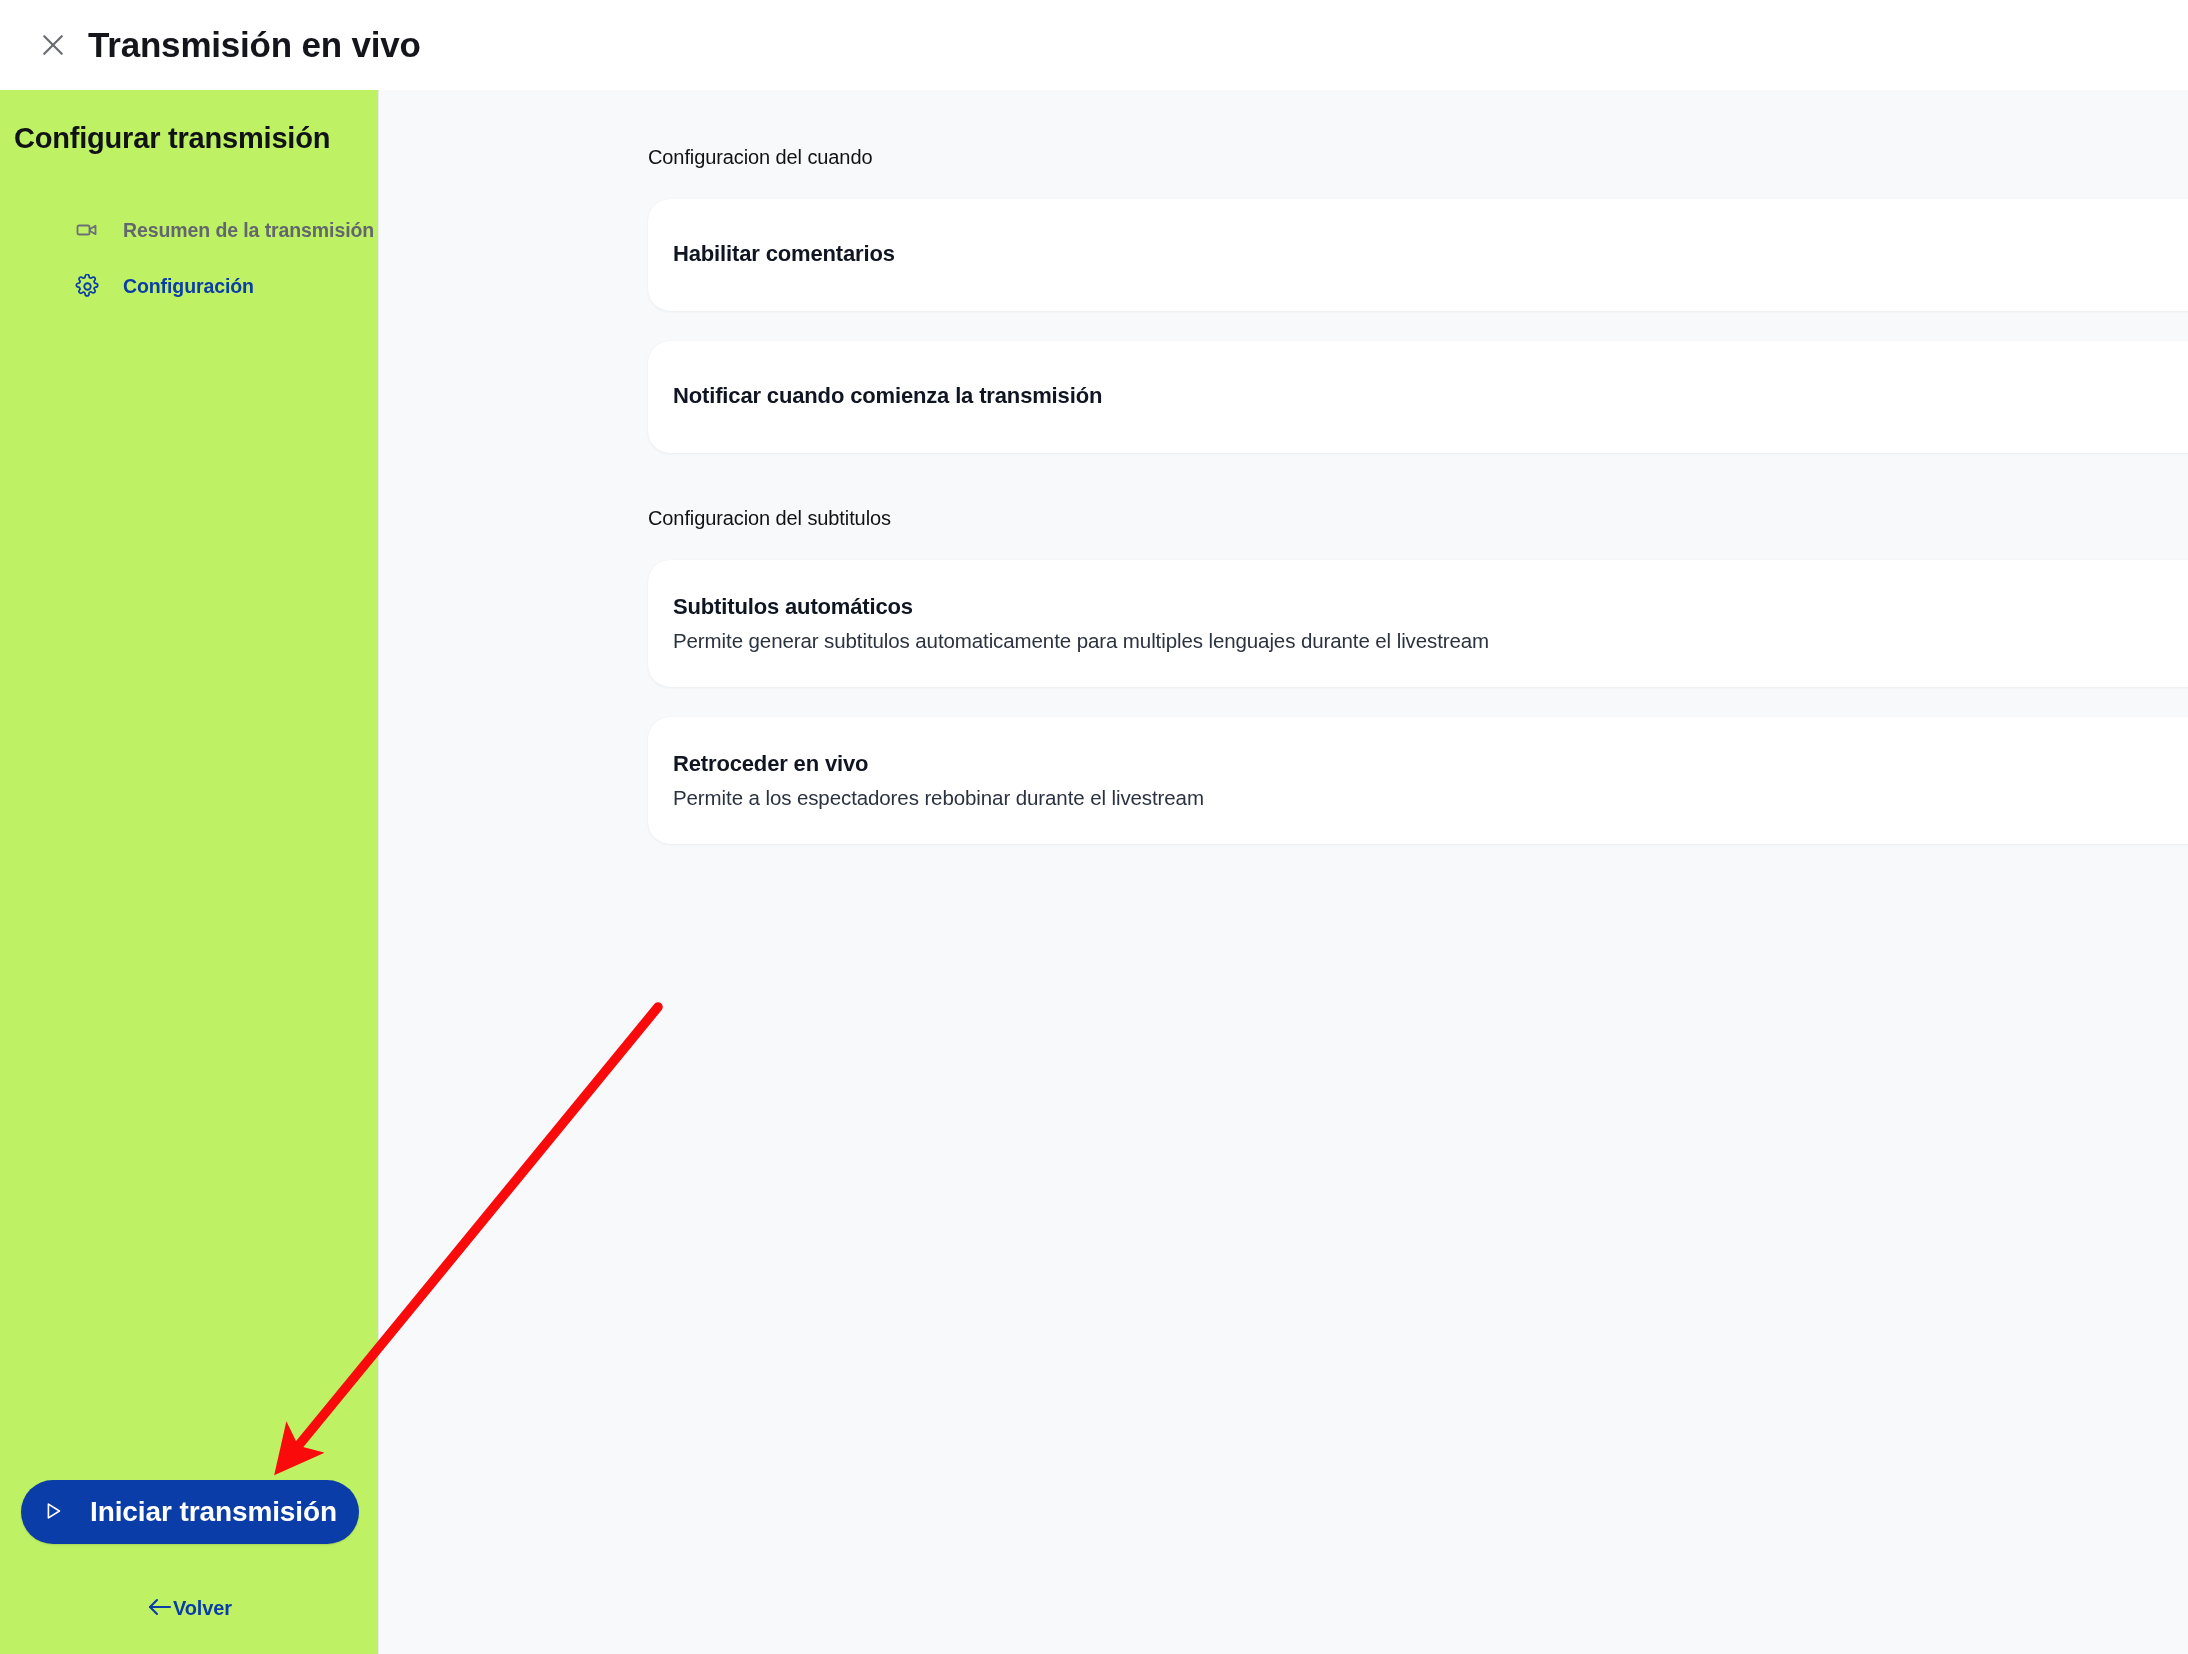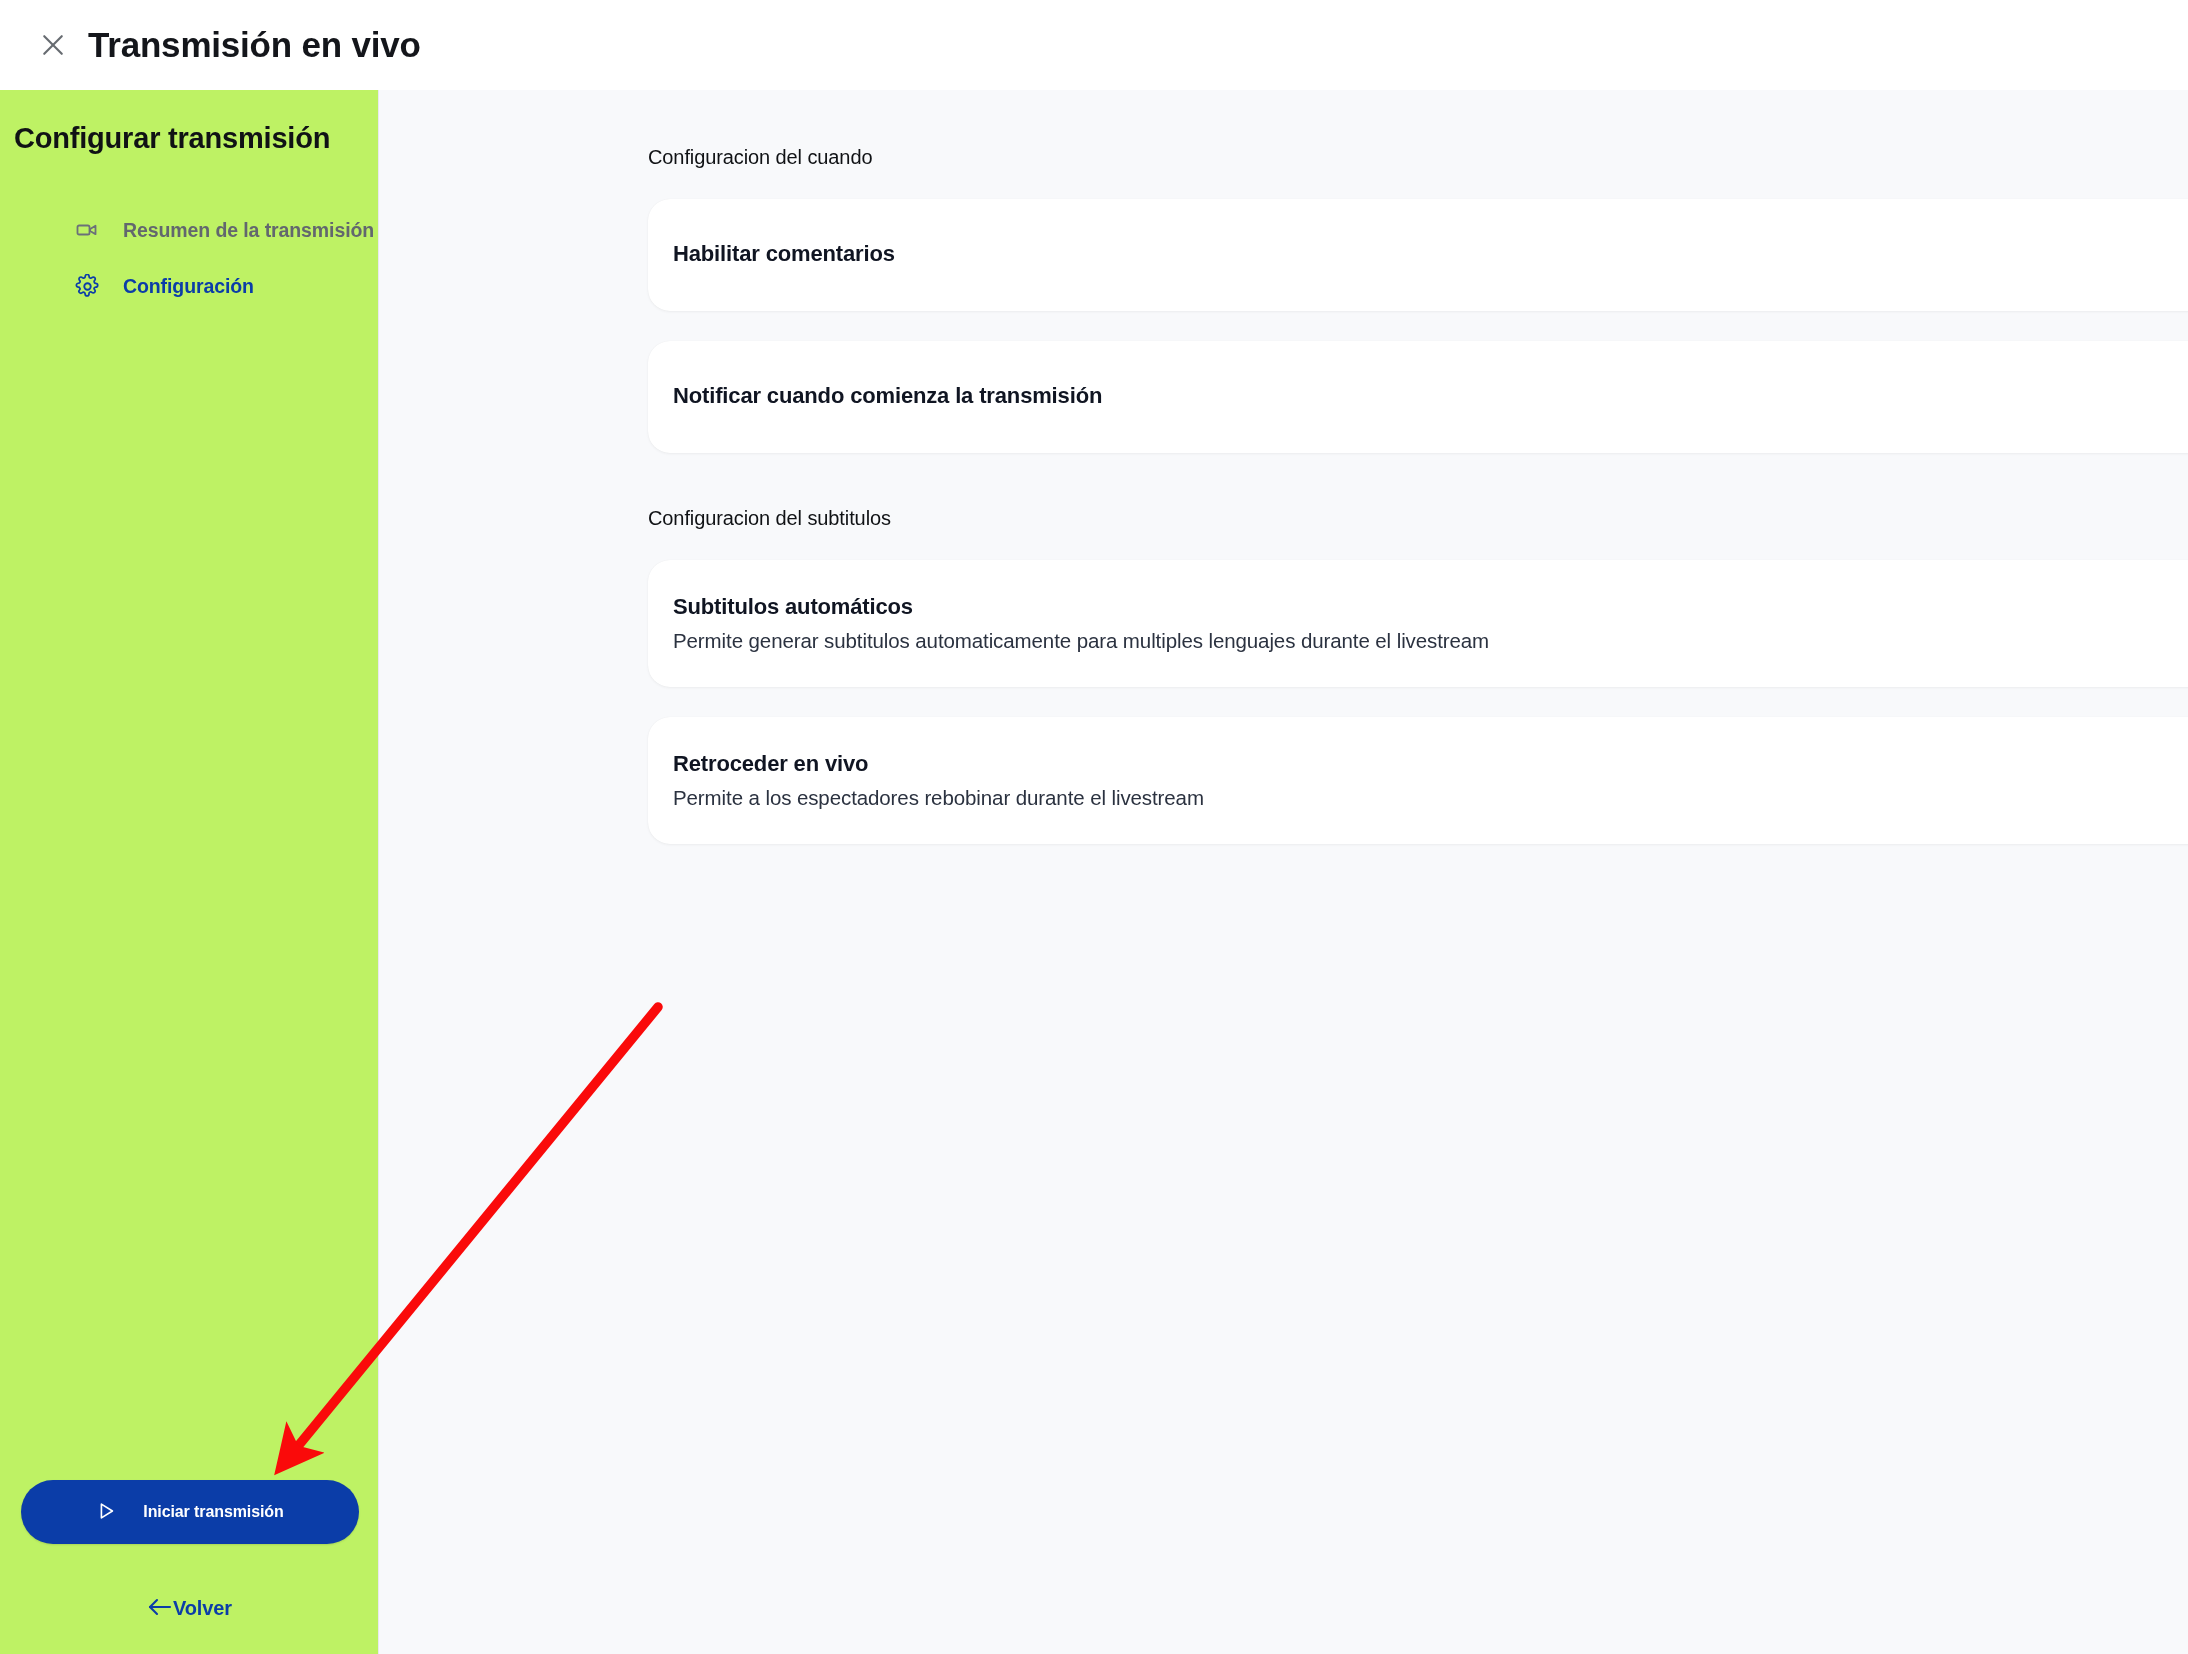--- a/index.html
+++ b/index.html
@@ -111,21 +111,21 @@
     width: 338px;
     height: 64px;
     border-radius: 32px;
     background: #0b3da8;
     border: none;
     cursor: pointer;
     box-shadow: 0 1px 2px rgba(0,0,0,0.12);
   }
   .start-btn .label {
     color: #ffffff;
-    font-size: 16px;
+    font-size: 28px;
     font-weight: 700;
     letter-spacing: -0.1px;
   }
   .back-btn {
     display: flex;
     align-items: center;
     justify-content: space-between;
     margin: 44px auto 0 auto;
     background: none;
     border: none;

